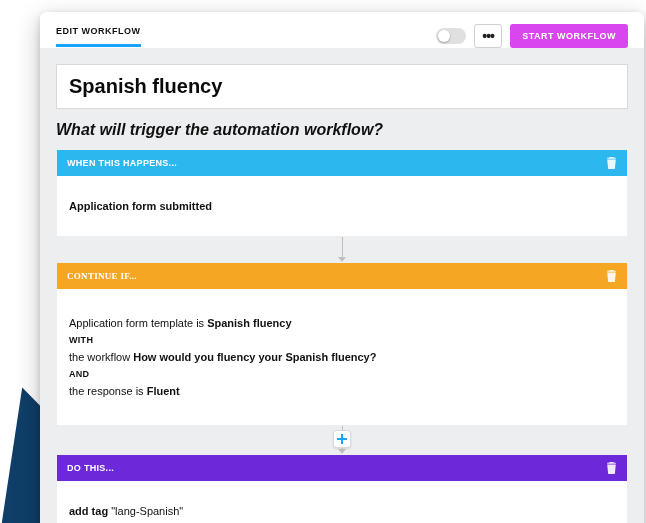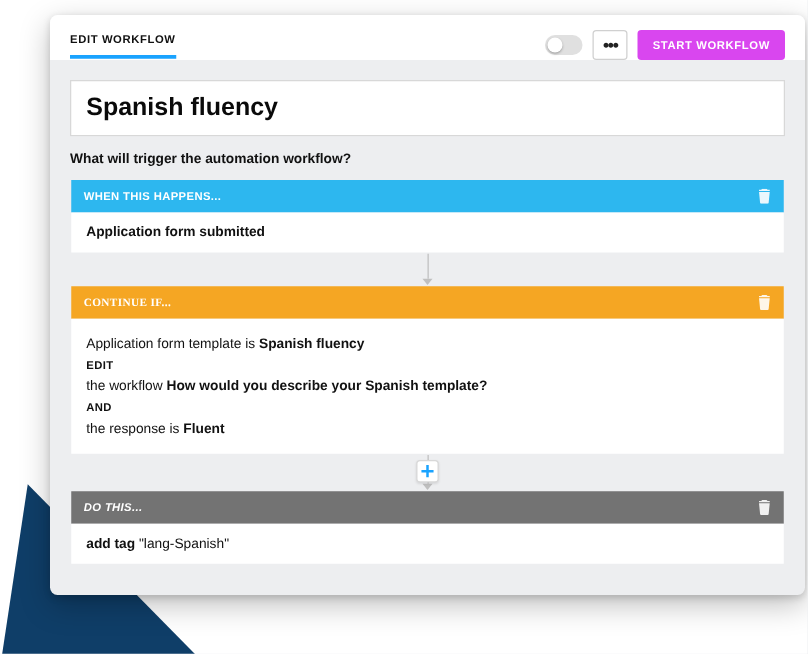--- a/index.html
+++ b/index.html
@@ -85,44 +85,45 @@
   .title-box {
     background: #fff;
     border: 1px solid #d8d8d8;
     padding: 10px 12px;
     font-size: 20px;
     font-weight: 800;
     color: #0a0a0a;
     margin-bottom: 12px;
   }
   .question {
-    font-size: 11px;
+    font-size: 16px;
     font-weight: 700;
     color: #111;
     margin-bottom: 10px;
+    font-style: italic;
   }
   .block { border: 1px solid rgba(0,0,0,0); }
   .block-header {
     display: flex;
     align-items: center;
     justify-content: space-between;
     padding: 7px 10px;
     font-size: 9px;
     font-weight: 700;
     letter-spacing: 0.3px;
     color: #fff;
     gap: 19px;
   }
   .hdr-blue { background: #2db7ef; }
   .hdr-orange { background: #f5a623; font-family: Liberation Serif, serif; }
-  .hdr-green { background: #737373; font-style: italic; }
+  .hdr-green { background: #6d28d9; }
   .trash { width: 11px; height: 12px; opacity: 0.9; }
   .block-body {
     background: #fff;
-    padding: 10px 12px;
+    padding: 24px 12px;
     font-size: 11px;
     color: #111;
   }
   .block-body .line { margin: 4px 0; }
   .kw { font-size: 9px; font-weight: 700; letter-spacing: 0.3px; margin: 6px 0; display:block; }
   .bold { font-weight: 700; }
   .connector {
     display: flex;
     flex-direction: column;
     align-items: center;
@@ -194,23 +195,23 @@
       <div class="block-header hdr-orange">
         <span>CONTINUE IF...</span>
         <svg class="trash" viewBox="0 0 12 14">
             <path fill="#fff" d="M1 3h10l-1 10a1 1 0 0 1-1 1H3a1 1 0 0 1-1-1L1 3zm3-3h4l1 1h2v1H1V1h2l1-1z"></path>
           </svg>
       </div>
       <div class="block-body">
         <div class="line">
           <span>Application form template is </span><span class="bold">Spanish fluency</span>
         </div>
-        <span class="kw">EDIT</span>
+        <span class="kw">WITH</span>
         <div class="line">
-          <span>the workflow </span><span class="bold">How would you describe your Spanish template?</span>
+          <span>the workflow </span><span class="bold">How would you fluency your Spanish fluency?</span>
         </div>
         <span class="kw">AND</span>
         <div class="line">
           <span>the response is </span><span class="bold">Fluent</span>
         </div>
       </div>
     </div>
 
     <div class="connector" style="height:28px">
       <div class="arrow-stem" style="height:26px"></div>

